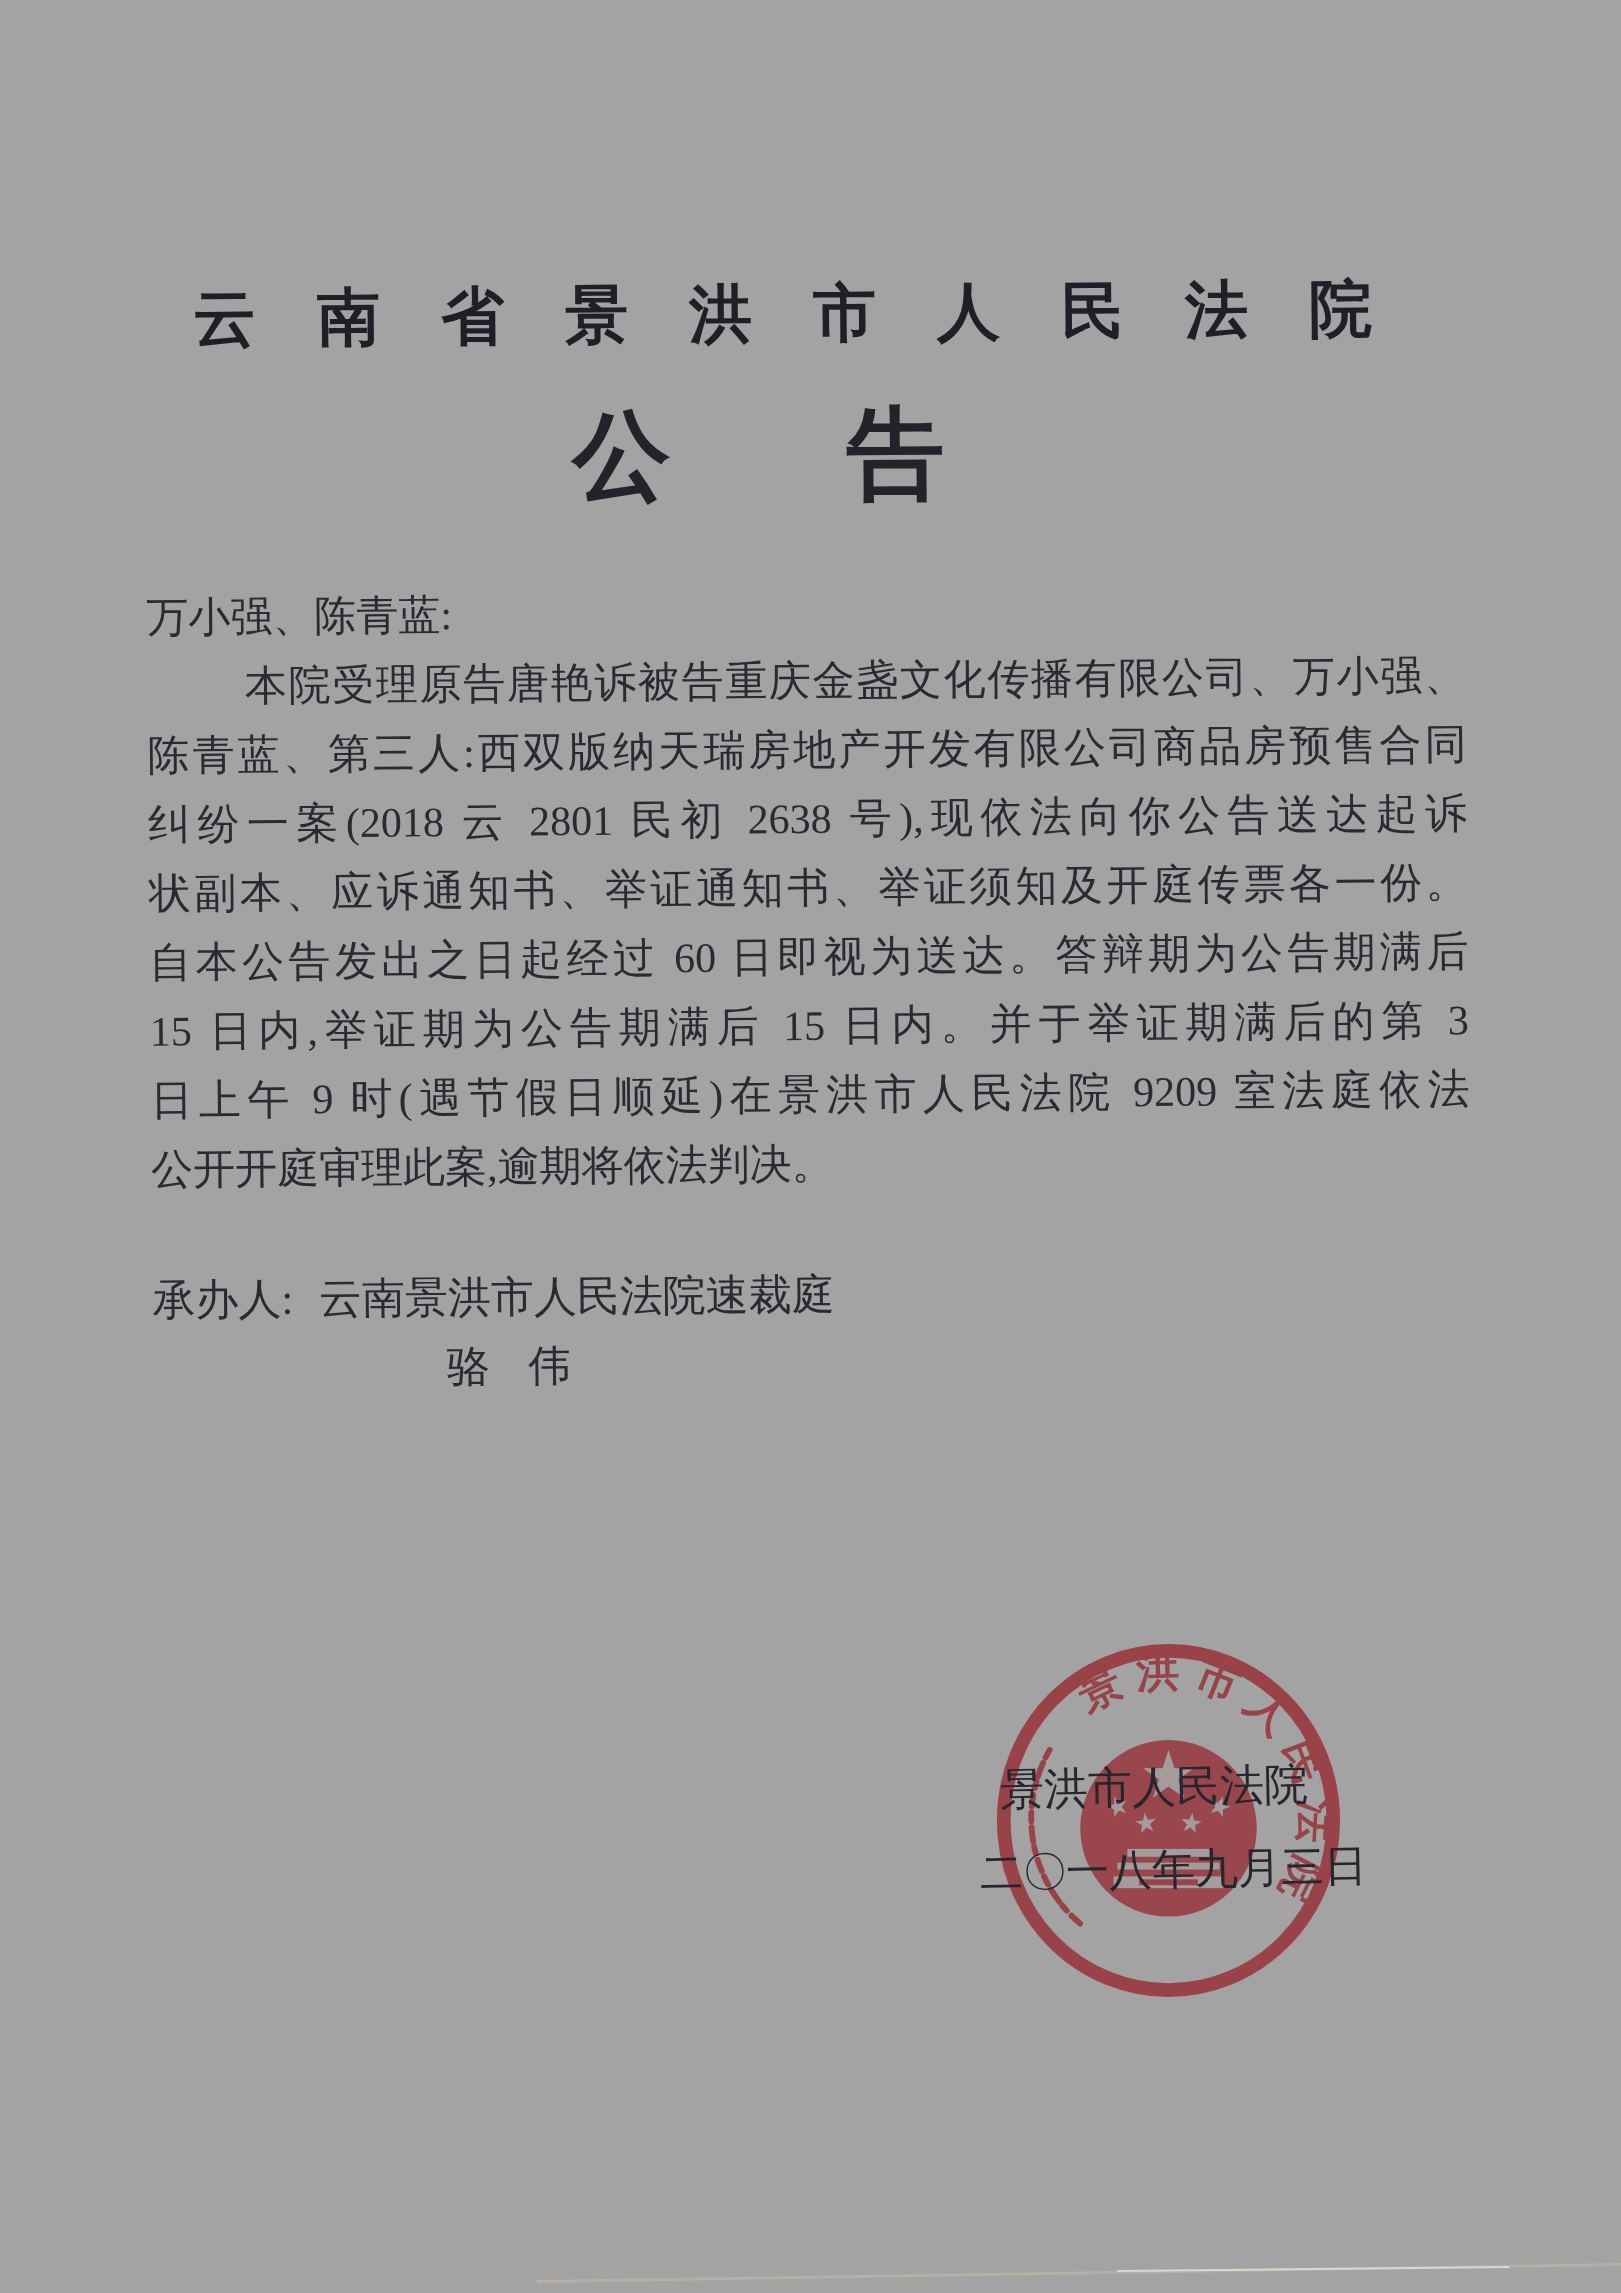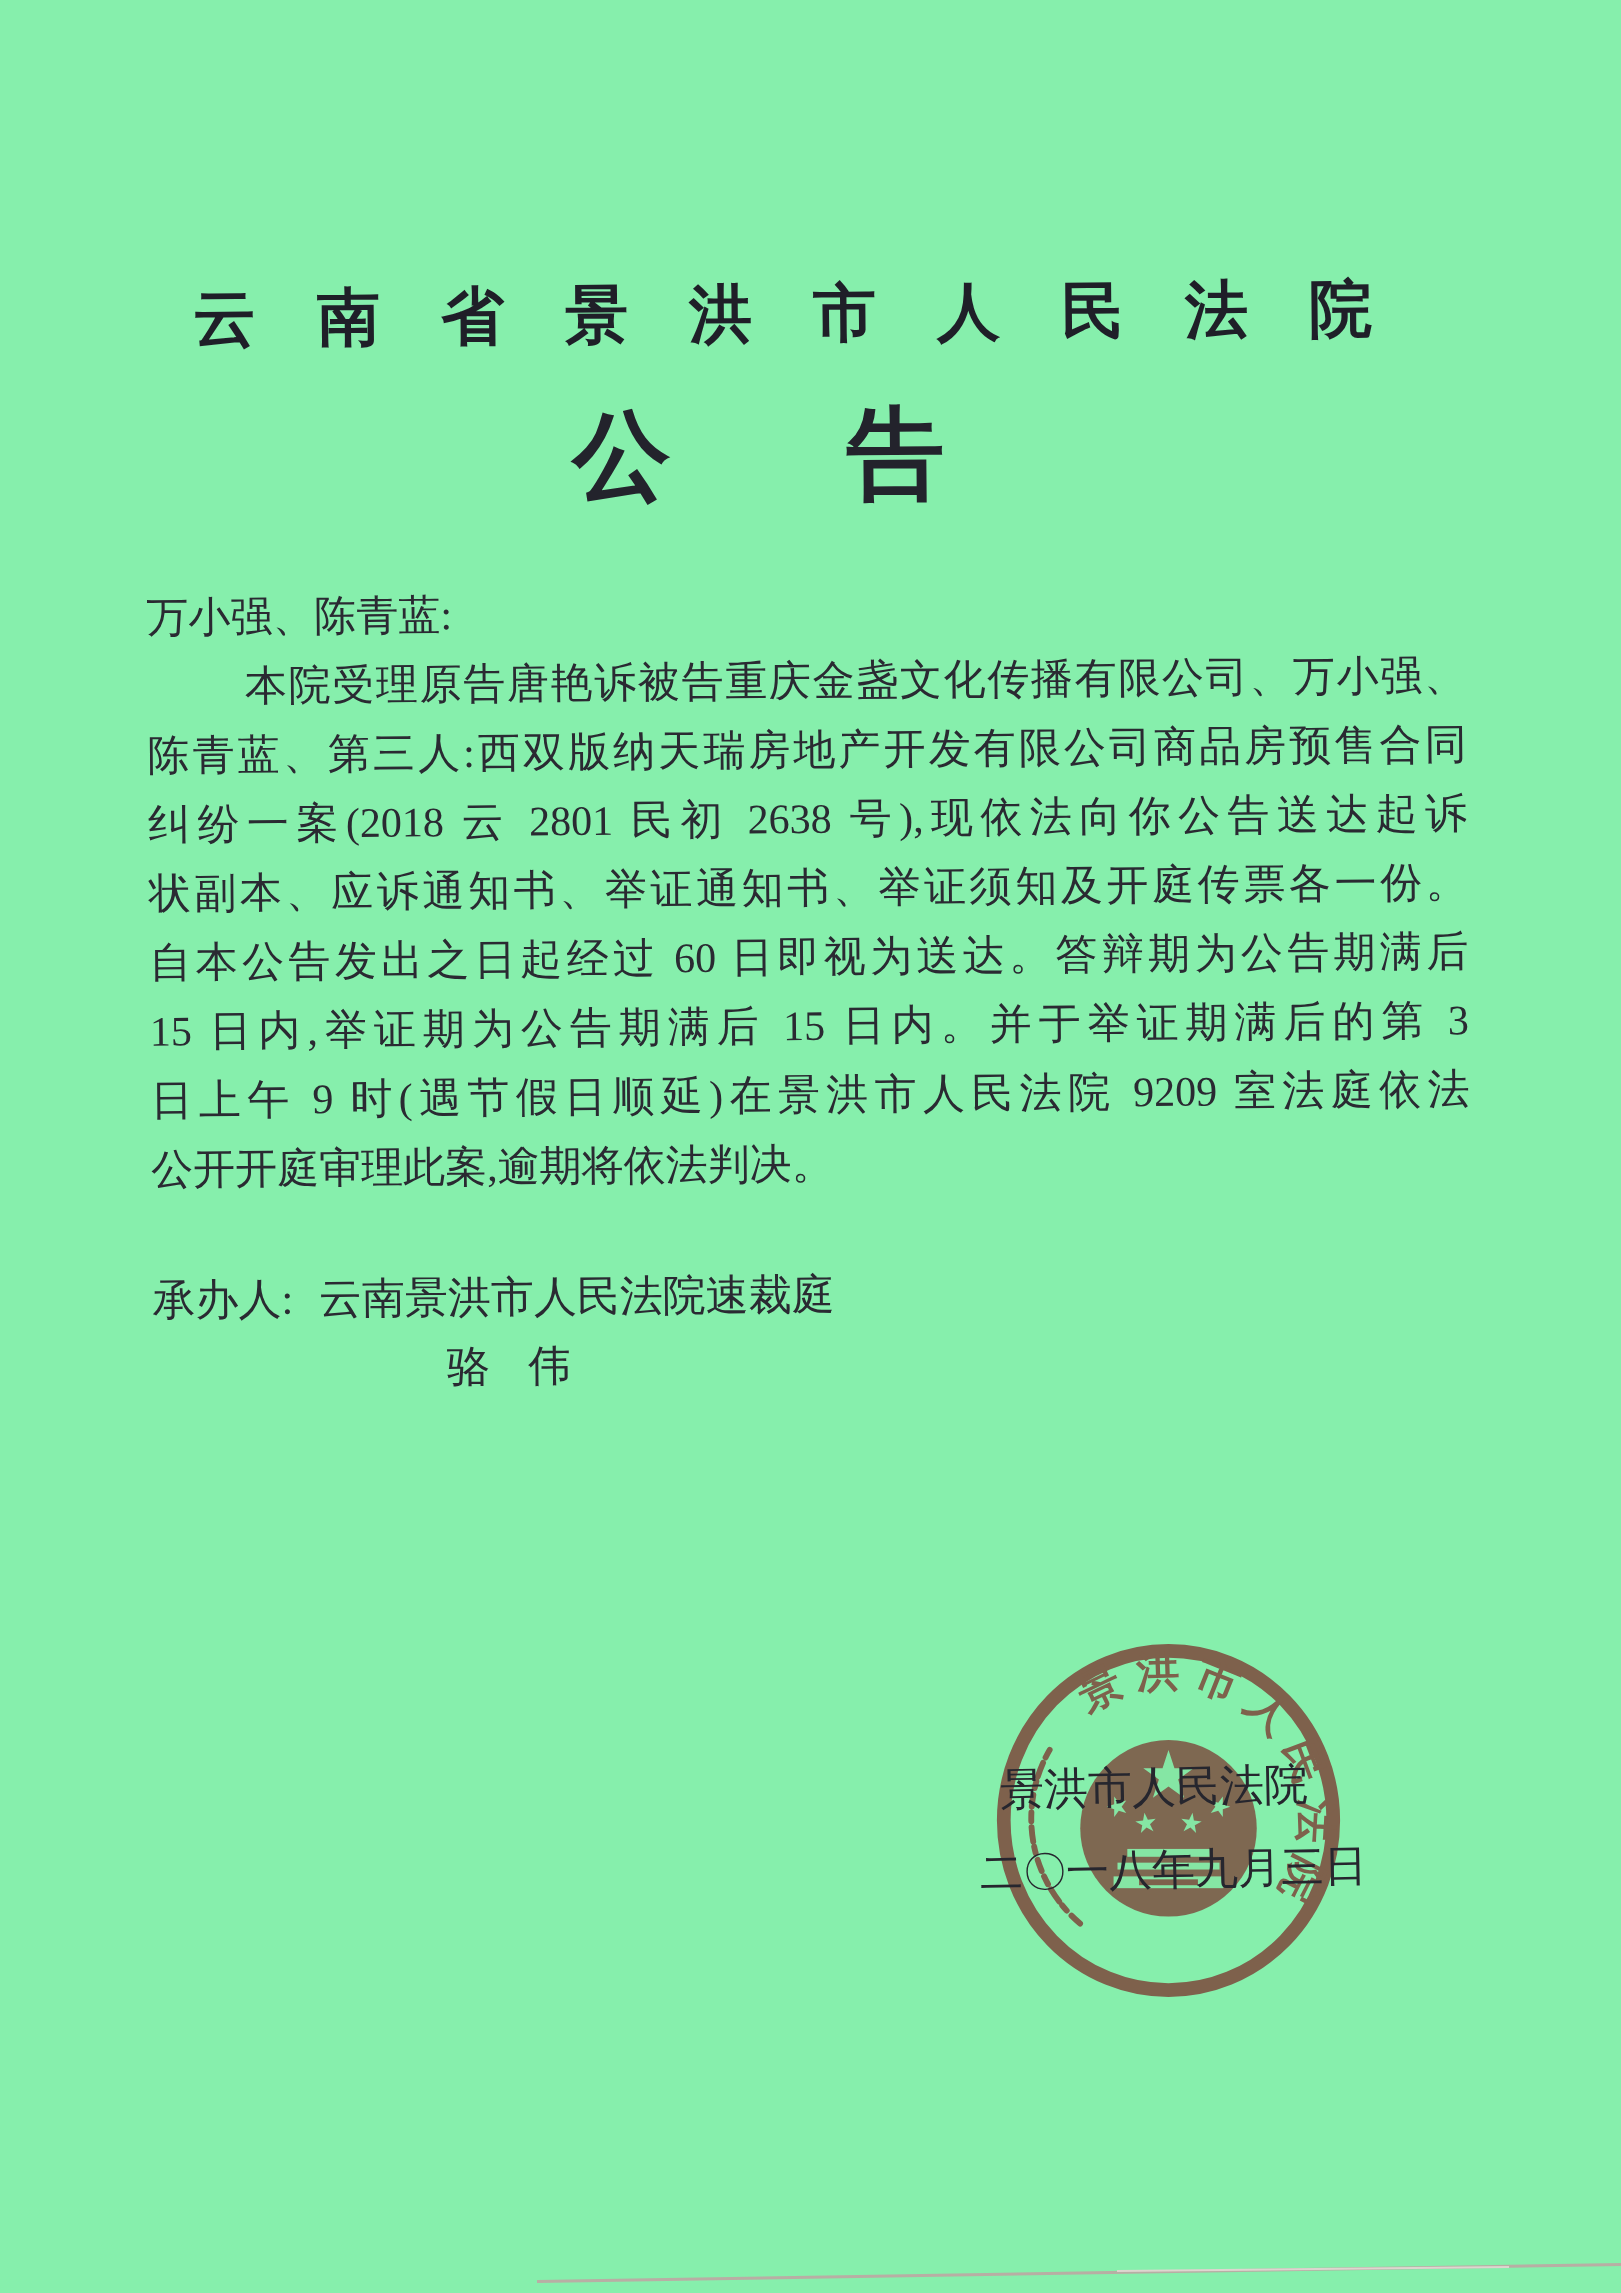--- a/index.html
+++ b/index.html
@@ -1,19 +1,19 @@
 <!DOCTYPE html>
 <html><head>
 <meta charset="utf-8">
 <style>
   html,body{margin:0;padding:0;background:#e9e9e9;}
   #page{
     position:relative;
     width:1621px;height:2294px;
-    background:#86efac;
+    background:#a3a3a3;
     overflow:hidden;
     font-family:"Liberation Serif","DejaVu Serif",serif;
     color:#2a2a32;
   }
   #content{
     position:absolute;left:0;top:0;width:1621px;height:2294px;
     transform:rotate(-0.5deg);
     transform-origin:50% 40%;
   }
   .court-title{

